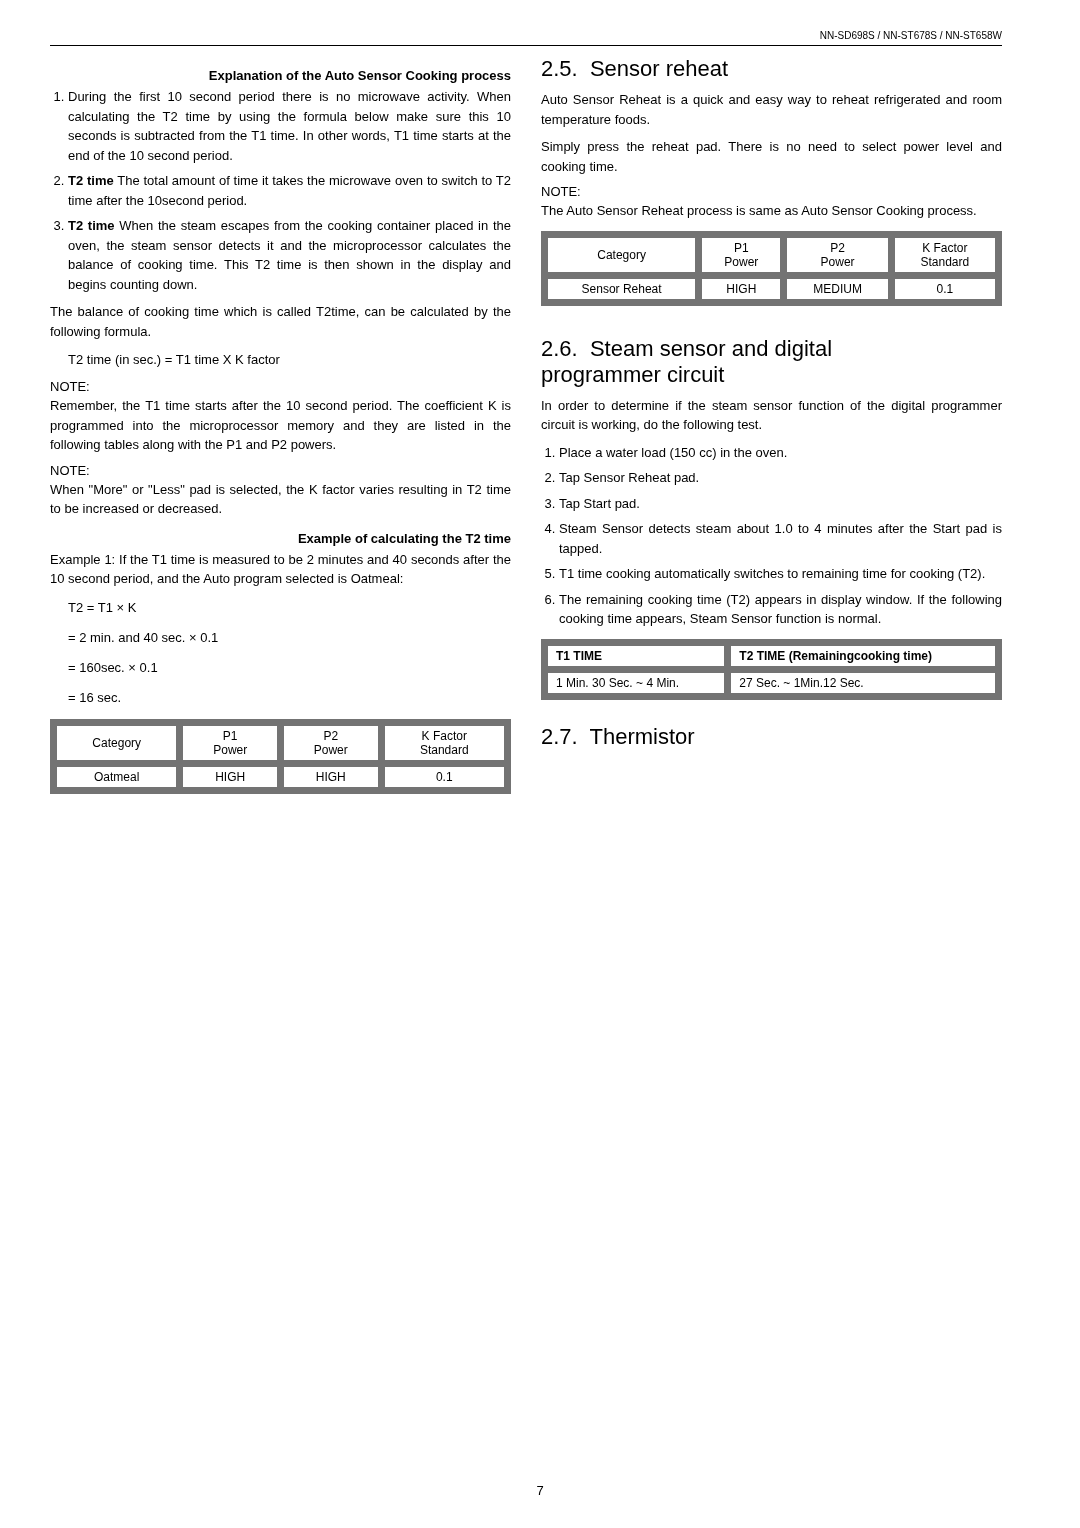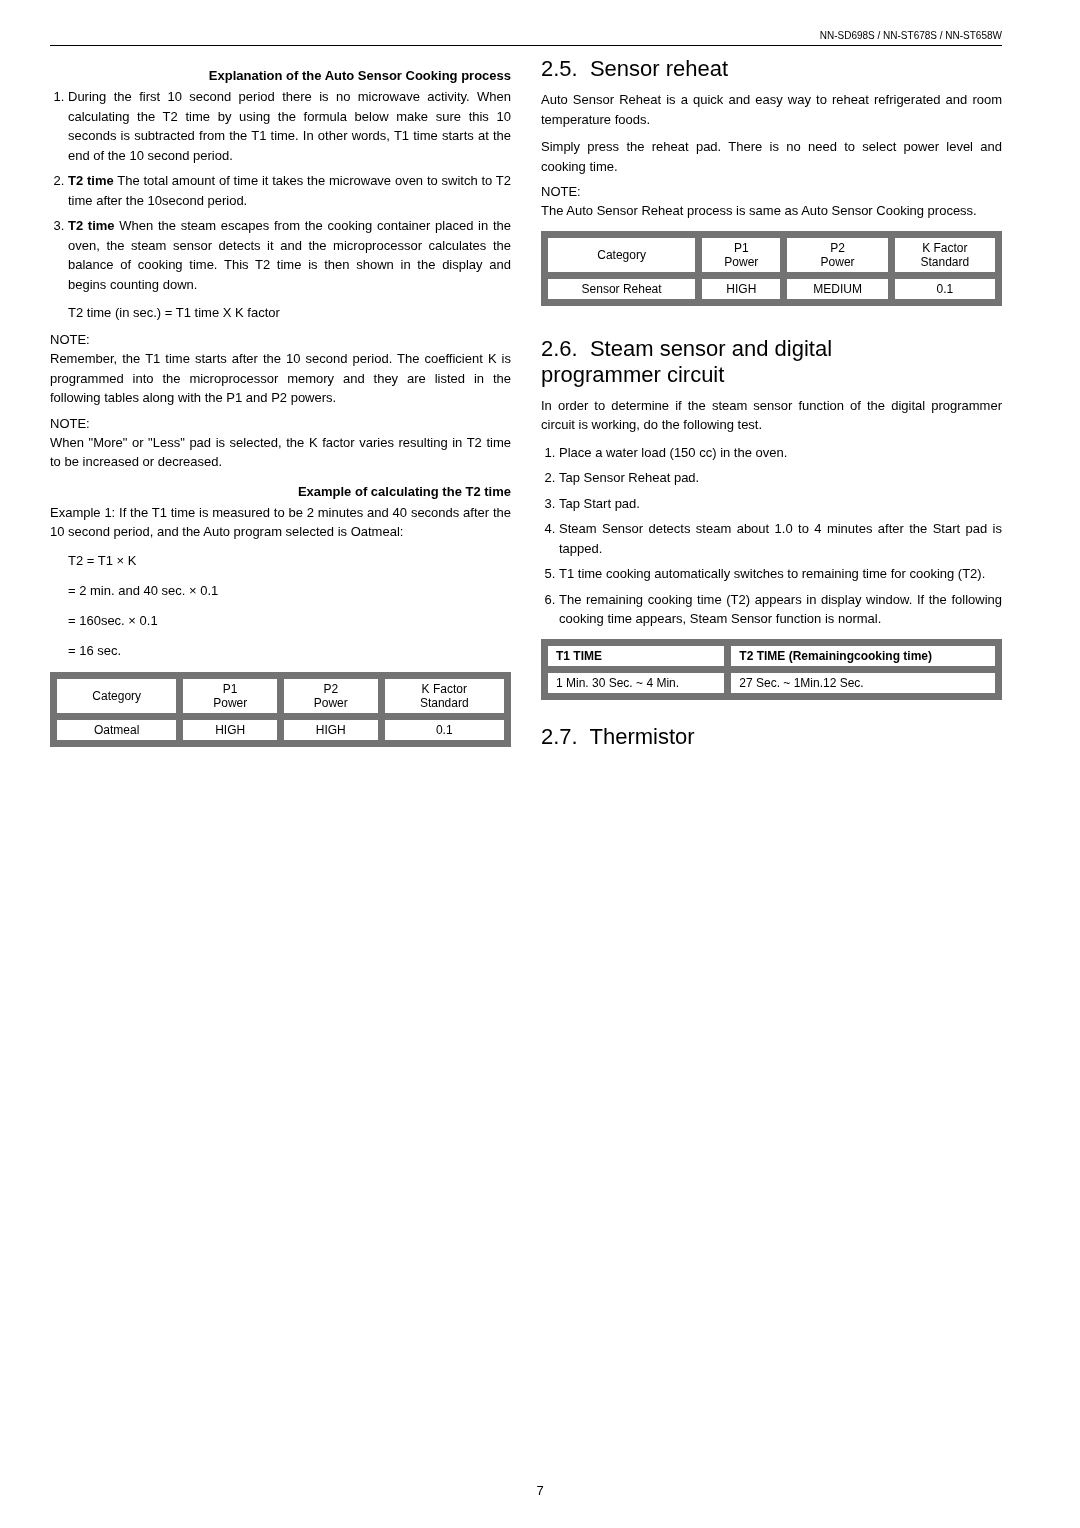--- a/index.html
+++ b/index.html
@@ -130,20 +130,21 @@
         <li>
           <span><strong>T2 time</strong></span>
           <span> The total amount of time it takes the microwave oven to switch to T2 time after the 10second period.</span>
         </li>
         <li>
           <span><strong>T2 time</strong></span>
           <span> When the steam escapes from the cooking container placed in the oven, the steam sensor detects it and the microprocessor calculates the balance of cooking time. This T2 time is then shown in the display and begins counting down.</span>
         </li>
       </ol>
 
+      <p>The balance of cooking time which is called T2time, can be calculated by the following formula.</p>
       <p class="formula-line">T2 time (in sec.) = T1 time X K factor</p>
 
       <span class="note-label">NOTE:</span>
       <p class="note-block">Remember, the T1 time starts after the 10 second period. The coefficient K is programmed into the microprocessor memory and they are listed in the following tables along with the P1 and P2 powers.</p>
 
       <span class="note-label">NOTE:</span>
       <p class="note-block">When "More" or "Less" pad is selected, the K factor varies resulting in T2 time to be increased or decreased.</p>
 
       <span class="section-title-bold">Example of calculating the T2 time</span>
       <p>Example 1: If the T1 time is measured to be 2 minutes and 40 seconds after the 10 second period, and the Auto program selected is Oatmeal:</p>

